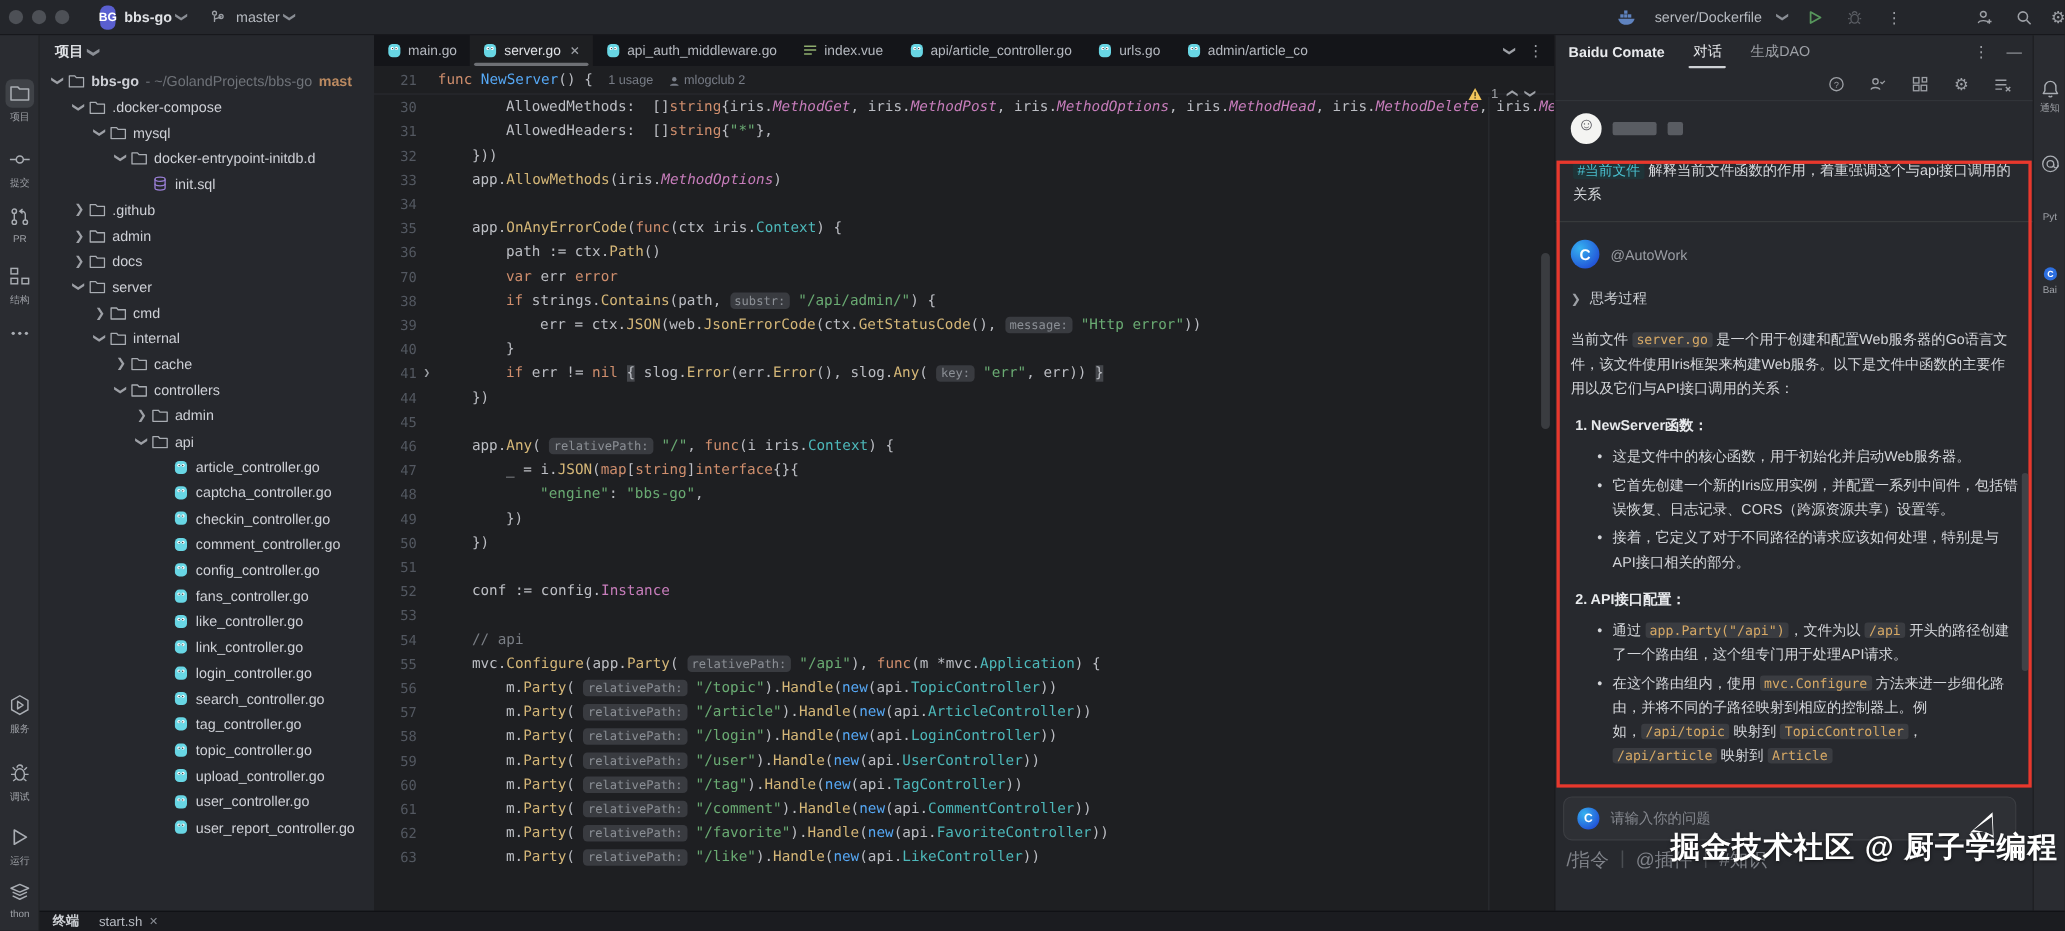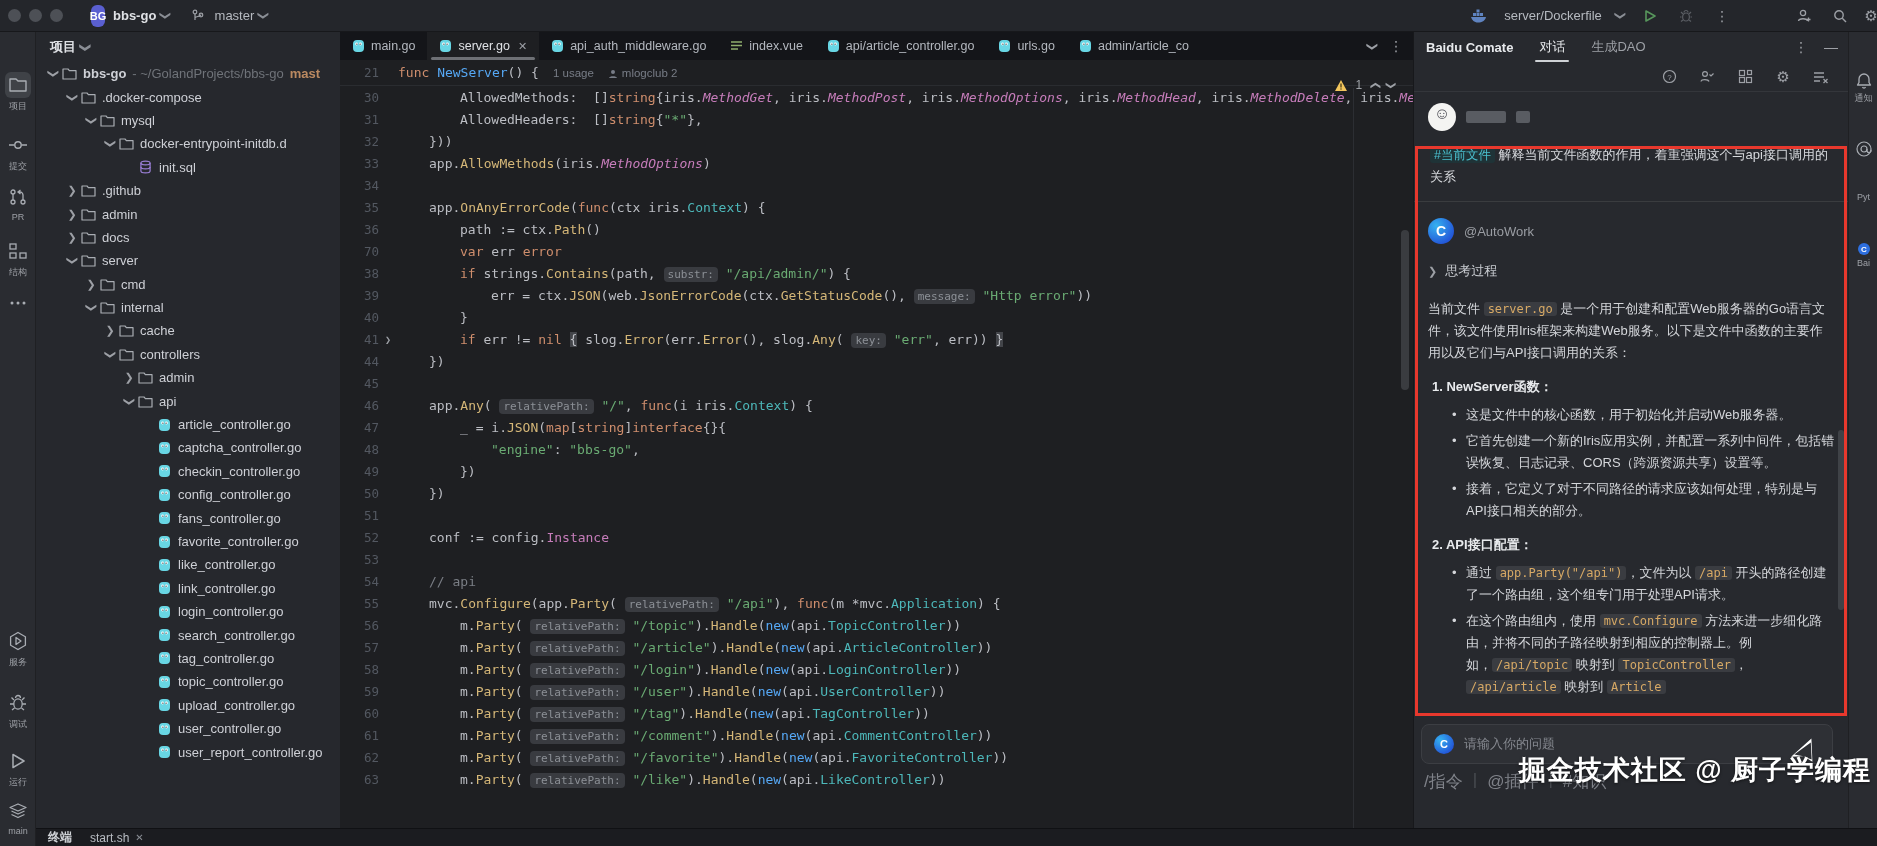--- a/index.html
+++ b/index.html
@@ -255,21 +255,21 @@
         </svg>
       </span>
       <span>运行</span>
     </div>
     <div class="strip-item" style="top: 766px;">
       <span class="ic">
         <svg width="20" height="18" viewBox="0 0 20 18">
           <path d="M10 2l8 3.5-8 3.5-8-3.5z M3.5 9L10 12l6.5-3 M3.5 12.5L10 15.5l6.5-3" fill="none" stroke="#a9adb3" stroke-width="1.3" stroke-linejoin="round"></path>
         </svg>
       </span>
-      <span>main</span>
+      <span>thon</span>
     </div>
   </div>
 
 <div id="treepanel" class="abs">
   <div id="tree-header">
     <span>项目</span>
     <span class="chev">❯</span>
   </div>
   <div id="tree-body">
       <div class="tree-row" style="padding-left: 10px;">
@@ -454,47 +454,47 @@
         <span class="tree-chev"></span>
         <span class="tree-ic">
           <svg width="13" height="14" viewBox="0 0 13 14">
             <rect x="1" y="1" width="11" height="12" rx="4" fill="#68d6e4"></rect>
             <circle cx="4.6" cy="5" r="1.4" fill="#fff"></circle>
             <circle cx="8.4" cy="5" r="1.4" fill="#fff"></circle>
             <circle cx="4.9" cy="5.2" r="0.6" fill="#20262a"></circle>
             <circle cx="8.1" cy="5.2" r="0.6" fill="#20262a"></circle>
           </svg>
         </span>
+        <span>comment_controller.go</span>
+      </div>
+      <div class="tree-row" style="padding-left: 105px;">
+        <span class="tree-chev"></span>
+        <span class="tree-ic">
+          <svg width="13" height="14" viewBox="0 0 13 14">
+            <rect x="1" y="1" width="11" height="12" rx="4" fill="#68d6e4"></rect>
+            <circle cx="4.6" cy="5" r="1.4" fill="#fff"></circle>
+            <circle cx="8.4" cy="5" r="1.4" fill="#fff"></circle>
+            <circle cx="4.9" cy="5.2" r="0.6" fill="#20262a"></circle>
+            <circle cx="8.1" cy="5.2" r="0.6" fill="#20262a"></circle>
+          </svg>
+        </span>
         <span>config_controller.go</span>
       </div>
       <div class="tree-row" style="padding-left: 105px;">
         <span class="tree-chev"></span>
         <span class="tree-ic">
           <svg width="13" height="14" viewBox="0 0 13 14">
             <rect x="1" y="1" width="11" height="12" rx="4" fill="#68d6e4"></rect>
             <circle cx="4.6" cy="5" r="1.4" fill="#fff"></circle>
             <circle cx="8.4" cy="5" r="1.4" fill="#fff"></circle>
             <circle cx="4.9" cy="5.2" r="0.6" fill="#20262a"></circle>
             <circle cx="8.1" cy="5.2" r="0.6" fill="#20262a"></circle>
           </svg>
         </span>
         <span>fans_controller.go</span>
-      </div>
-      <div class="tree-row" style="padding-left: 105px;">
-        <span class="tree-chev"></span>
-        <span class="tree-ic">
-          <svg width="13" height="14" viewBox="0 0 13 14">
-            <rect x="1" y="1" width="11" height="12" rx="4" fill="#68d6e4"></rect>
-            <circle cx="4.6" cy="5" r="1.4" fill="#fff"></circle>
-            <circle cx="8.4" cy="5" r="1.4" fill="#fff"></circle>
-            <circle cx="4.9" cy="5.2" r="0.6" fill="#20262a"></circle>
-            <circle cx="8.1" cy="5.2" r="0.6" fill="#20262a"></circle>
-          </svg>
-        </span>
-        <span>favorite_controller.go</span>
       </div>
       <div class="tree-row" style="padding-left: 105px;">
         <span class="tree-chev"></span>
         <span class="tree-ic">
           <svg width="13" height="14" viewBox="0 0 13 14">
             <rect x="1" y="1" width="11" height="12" rx="4" fill="#68d6e4"></rect>
             <circle cx="4.6" cy="5" r="1.4" fill="#fff"></circle>
             <circle cx="8.4" cy="5" r="1.4" fill="#fff"></circle>
             <circle cx="4.9" cy="5.2" r="0.6" fill="#20262a"></circle>
             <circle cx="8.1" cy="5.2" r="0.6" fill="#20262a"></circle>

